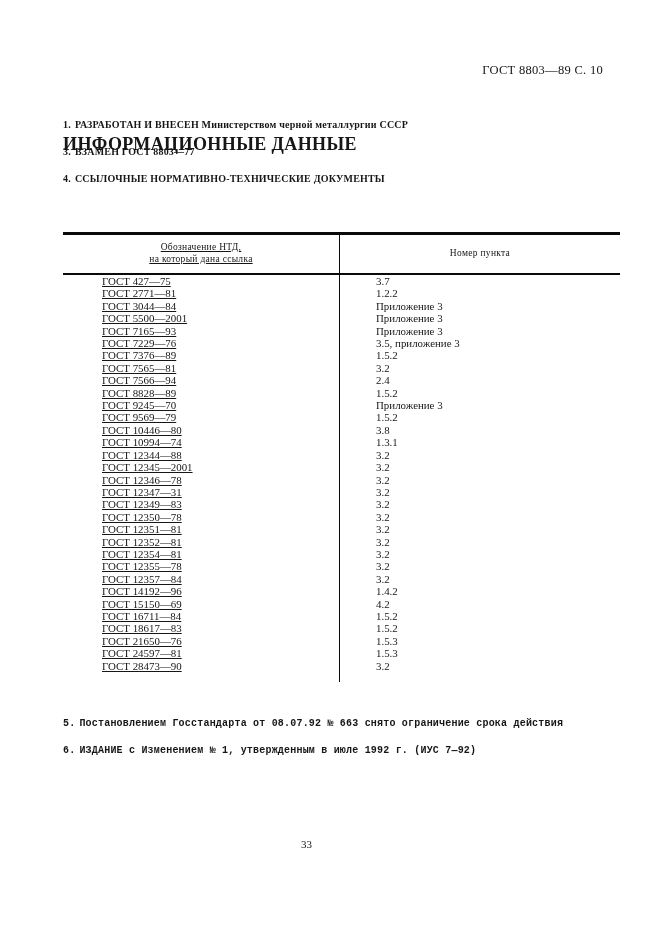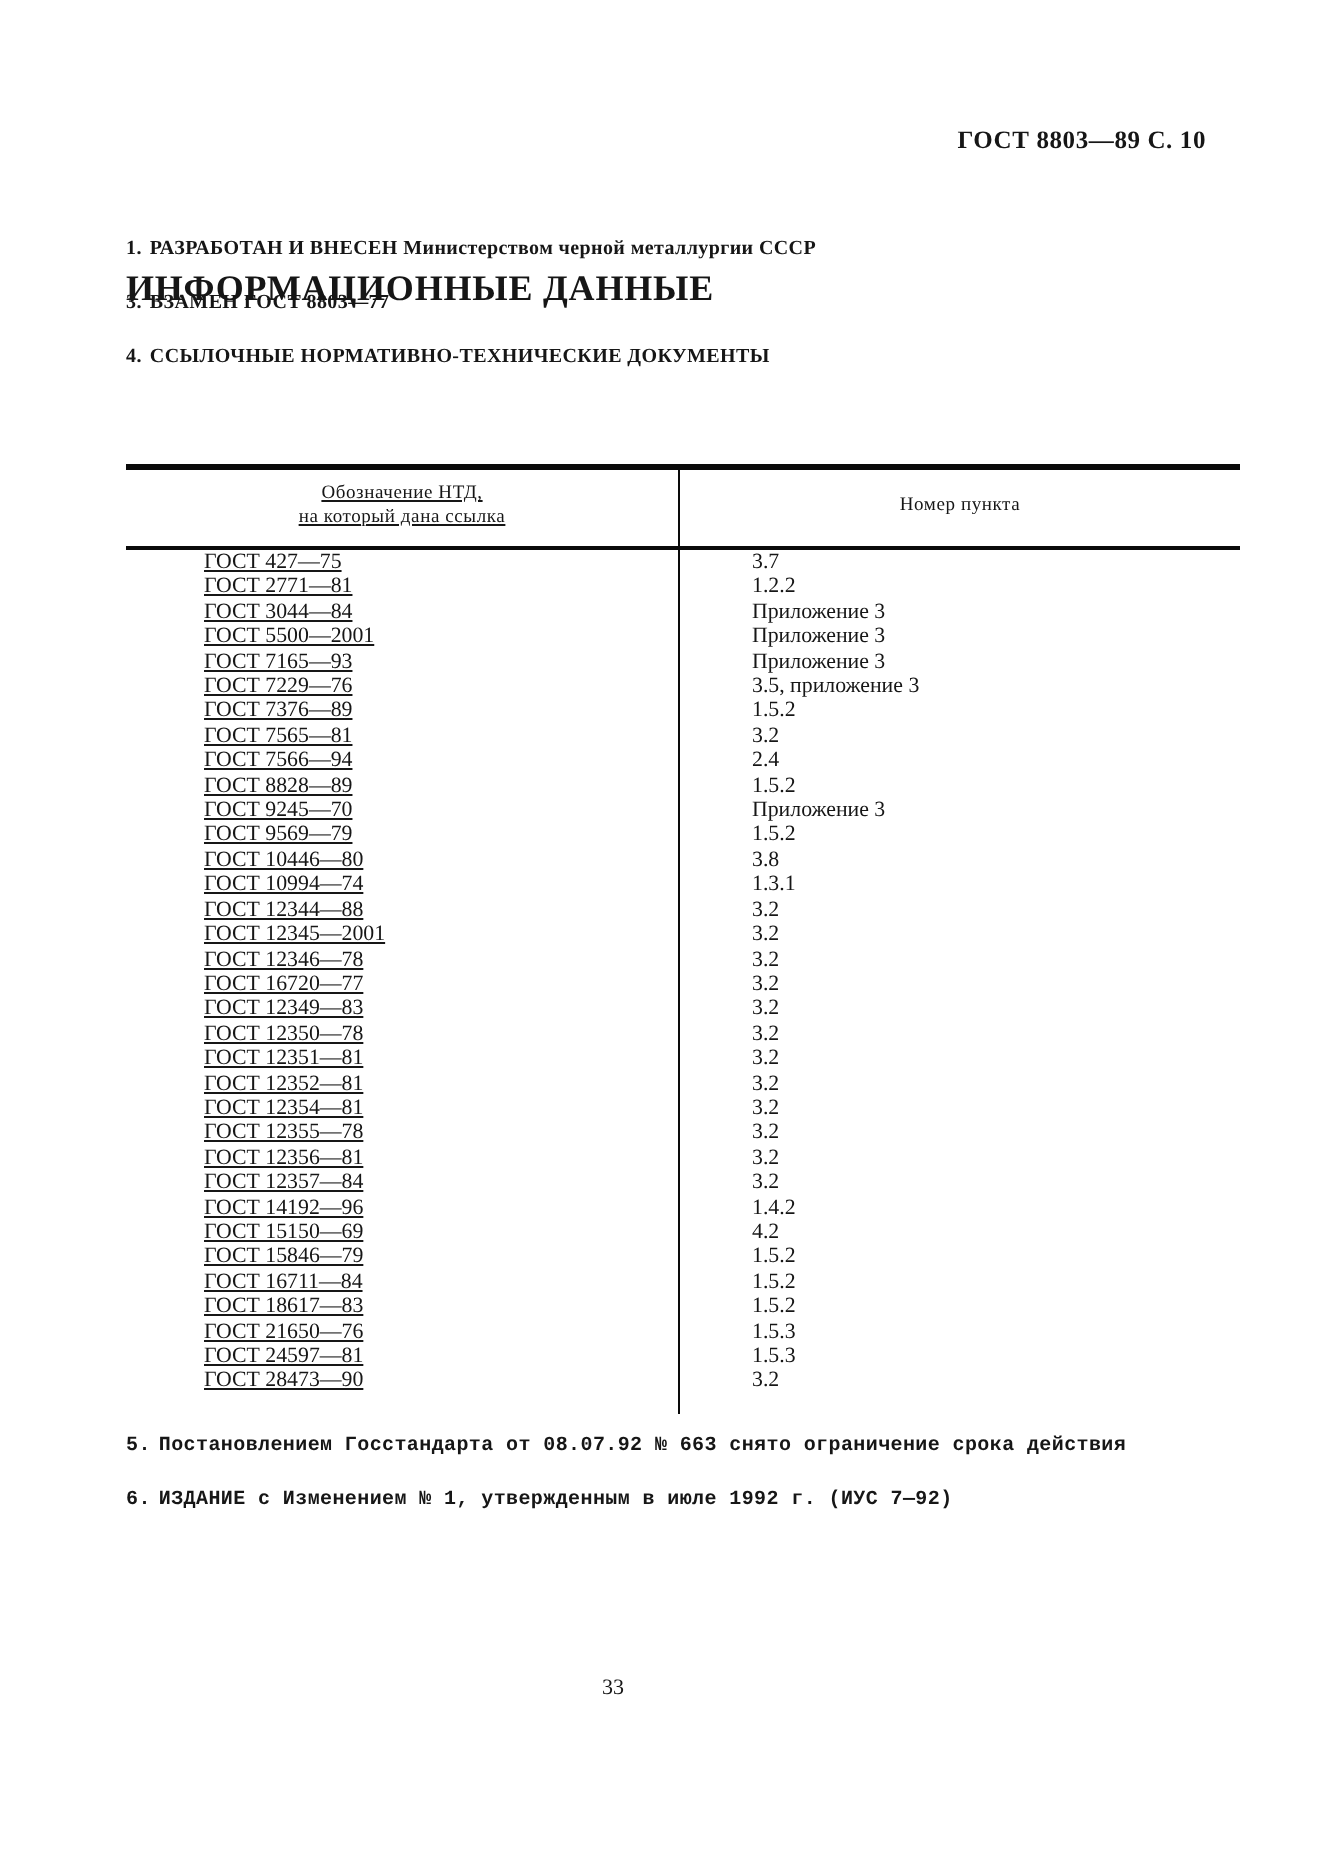--- a/index.html
+++ b/index.html
@@ -15,21 +15,21 @@
     font-family: "Liberation Serif", "DejaVu Serif", serif;
     color: #161616;
     overflow: hidden;
   }
   .doc-header {
     position: absolute;
     top: 63px;
     left: 63px;
     width: 540px;
     text-align: right;
-    font-weight: bold;
+    font-weight: normal;
     font-size: 12.5px;
     letter-spacing: 0.3px;
   }
   .doc-title {
     position: absolute;
     top: 90px;
     left: 63px;
     width: 540px;
     text-align: left;
     font-weight: bold;
@@ -182,21 +182,21 @@
         </tr>
         <tr>
           <td class="col1">ГОСТ 12345—2001</td>
           <td class="col2">3.2</td>
         </tr>
         <tr>
           <td class="col1">ГОСТ 12346—78</td>
           <td class="col2">3.2</td>
         </tr>
         <tr>
-          <td class="col1">ГОСТ 16720—77</td>
+          <td class="col1">ГОСТ 12347—31</td>
           <td class="col2">3.2</td>
         </tr>
         <tr>
           <td class="col1">ГОСТ 12349—83</td>
           <td class="col2">3.2</td>
         </tr>
         <tr>
           <td class="col1">ГОСТ 12350—78</td>
           <td class="col2">3.2</td>
         </tr>
@@ -207,41 +207,33 @@
         <tr>
           <td class="col1">ГОСТ 12352—81</td>
           <td class="col2">3.2</td>
         </tr>
         <tr>
           <td class="col1">ГОСТ 12354—81</td>
           <td class="col2">3.2</td>
         </tr>
         <tr>
           <td class="col1">ГОСТ 12355—78</td>
-          <td class="col2">3.2</td>
-        </tr>
-        <tr>
-          <td class="col1">ГОСТ 12356—81</td>
           <td class="col2">3.2</td>
         </tr>
         <tr>
           <td class="col1">ГОСТ 12357—84</td>
           <td class="col2">3.2</td>
         </tr>
         <tr>
           <td class="col1">ГОСТ 14192—96</td>
           <td class="col2">1.4.2</td>
         </tr>
         <tr>
           <td class="col1">ГОСТ 15150—69</td>
           <td class="col2">4.2</td>
-        </tr>
-        <tr>
-          <td class="col1">ГОСТ 15846—79</td>
-          <td class="col2">1.5.2</td>
         </tr>
         <tr>
           <td class="col1">ГОСТ 16711—84</td>
           <td class="col2">1.5.2</td>
         </tr>
         <tr>
           <td class="col1">ГОСТ 18617—83</td>
           <td class="col2">1.5.2</td>
         </tr>
         <tr>

